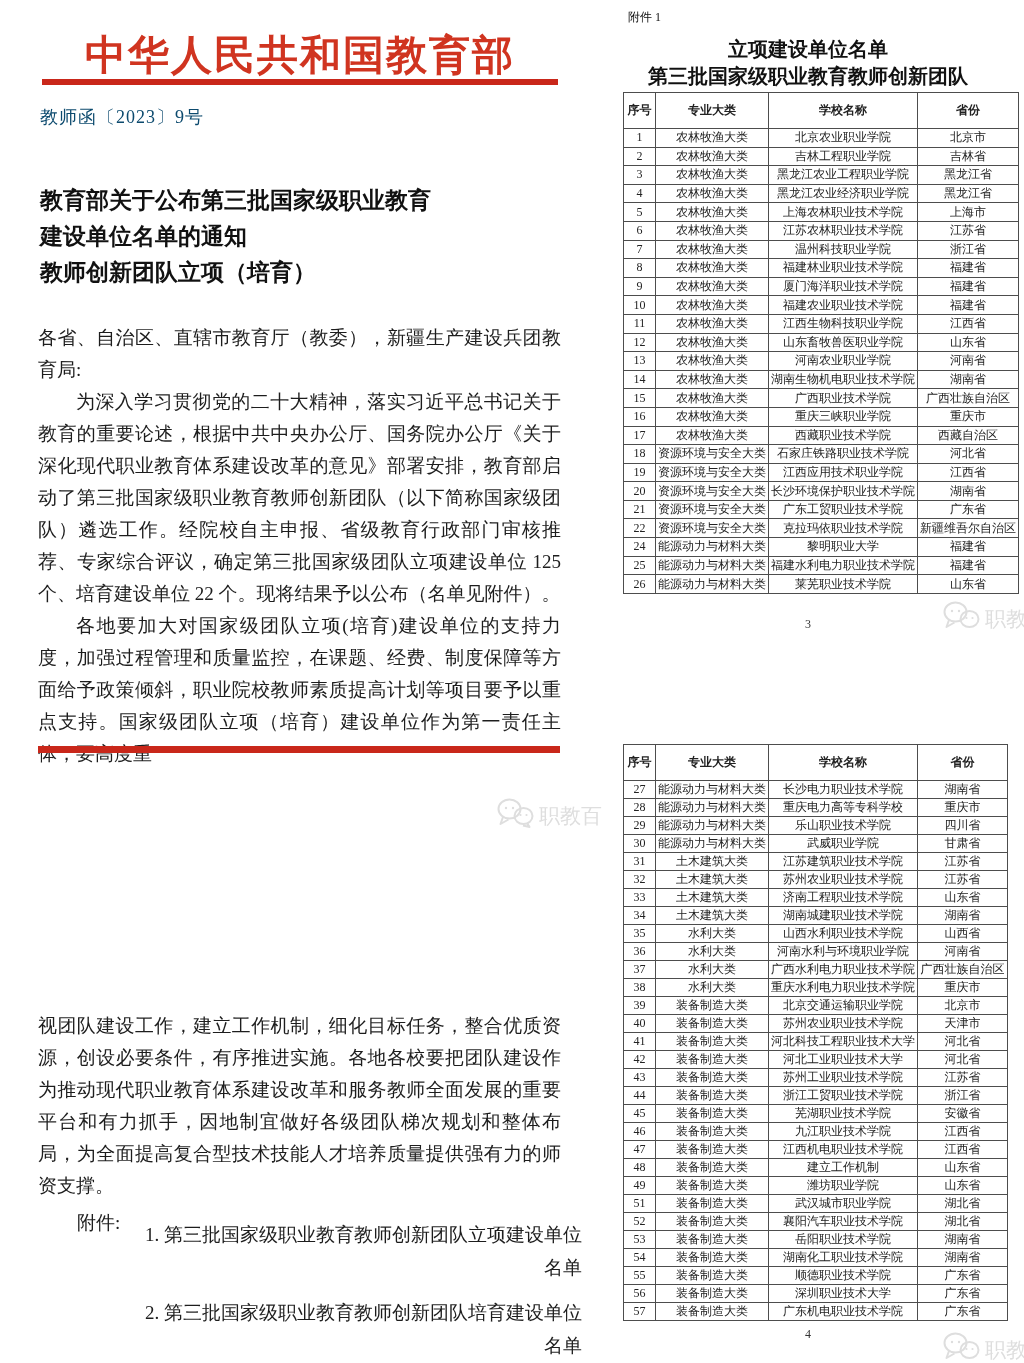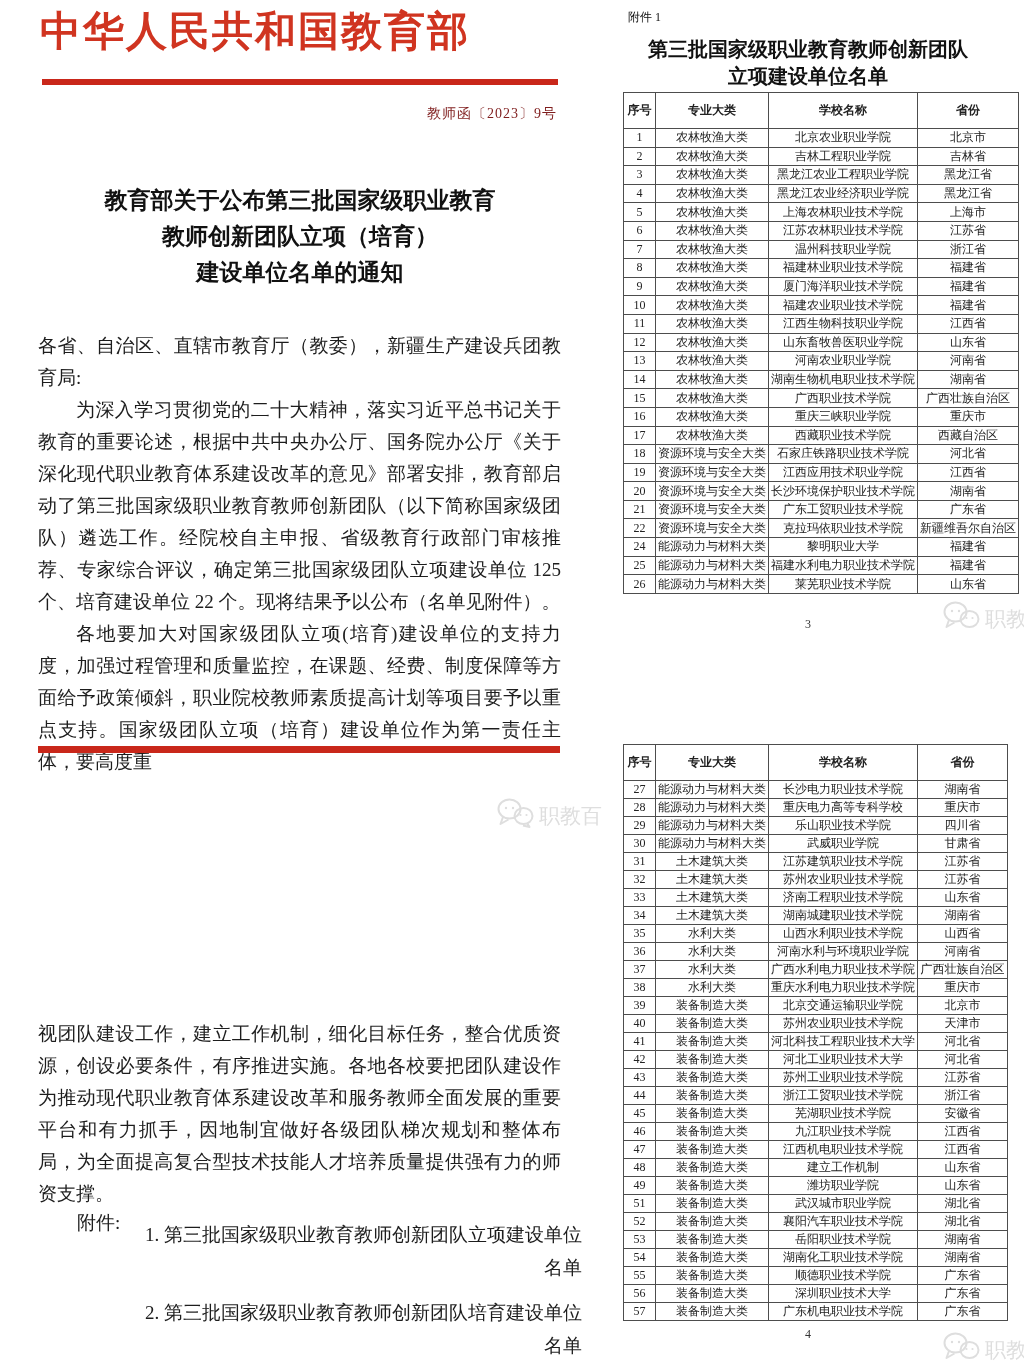--- a/index.html
+++ b/index.html
@@ -4,39 +4,39 @@
 <style>
   * { box-sizing: border-box; }
   html,body { margin:0; padding:0; }
   body {
     width:1024px; height:1363px; position:relative; overflow:hidden;
     background:#ffffff; color:#1f1f1f;
     font-family:"Liberation Serif","DejaVu Serif",serif;
   }
   
   .gov-header {
-    position:absolute; left:40px; top:4px; width:520px;
-    text-align:left; font-size:41px; font-weight:900;
+    position:absolute; left:40px; top:28px; width:520px;
+    text-align:center; font-size:41px; font-weight:900;
     color:#d03420; letter-spacing:2px; white-space:nowrap;
   }
   .red-rule { position:absolute; height:3px;
     border-top:4px solid #c9271a; border-bottom:2px solid #c9271a; }
   .rule-top { left:42px; top:79px; width:516px; }
   .rule-bottom { left:38px; top:746px; width:522px; border-bottom-width:3px; }
   .doc-number {
     position:absolute; left:40px; top:105px; width:517px;
-    text-align:right; font-size:14px; color:#7f1d1d; letter-spacing:1px;
+    font-size:18px; color:#0c4a6e; letter-spacing:1px;
   }
   .doc-title {
     position:absolute; left:40px; top:183px; width:520px;
-    text-align:center; font-size:23px; font-weight:bold; line-height:36px; color:#111;
+    text-align:left; font-size:23px; font-weight:bold; line-height:36px; color:#111;
   }
   .body-block {
     position:absolute; left:38px; width:523px;
-    font-size:19px; line-height:32px; text-align:justify; color:#1d1d1d;margin-top:8px;
+    font-size:19px; line-height:32px; text-align:justify; color:#1d1d1d;
   }
   .body-1 { top:322px; }
   .body-2 { top:1010px; }
   .body-block p { margin:0; }
   .indent { text-indent:2em; }
   .attach {
     position:absolute; left:77px; top:1206px; width:475px;
     font-size:19px; line-height:33px; color:#1d1d1d;text-align:right;
   }
   .attach-row { display:flex; align-items:flex-start; }
@@ -74,22 +74,22 @@
 </style>
 </head>
 <body>
 
 <div class="gov-header">中华人民共和国教育部</div>
 <div class="red-rule rule-top"></div>
 <div class="doc-number">教师函〔2023〕9号</div>
 
 <div class="doc-title">
   <div>教育部关于公布第三批国家级职业教育</div>
+  <div>建设单位名单的通知</div>
   <div>教师创新团队立项（培育）</div>
-  <div>建设单位名单的通知</div>
 </div>
 
 <div class="body-block body-1">
   <p>各省、自治区、直辖市教育厅（教委），新疆生产建设兵团教育局:</p>
   <p class="indent">为深入学习贯彻党的二十大精神，落实习近平总书记关于教育的重要论述，根据中共中央办公厅、国务院办公厅《关于深化现代职业教育体系建设改革的意见》部署安排，教育部启动了第三批国家级职业教育教师创新团队（以下简称国家级团队）遴选工作。经院校自主申报、省级教育行政部门审核推荐、专家综合评议，确定第三批国家级团队立项建设单位 125 个、培育建设单位 22 个。现将结果予以公布（名单见附件）。</p>
   <p class="indent">各地要加大对国家级团队立项(培育)建设单位的支持力度，加强过程管理和质量监控，在课题、经费、制度保障等方面给予政策倾斜，职业院校教师素质提高计划等项目要予以重点支持。国家级团队立项（培育）建设单位作为第一责任主体，要高度重</p>
 </div>
 
 <div class="red-rule rule-bottom"></div>
 
@@ -102,22 +102,22 @@
     <span class="attach-label">附件:</span>
     <div class="attach-items">
       <p class="attach-item">1. 第三批国家级职业教育教师创新团队立项建设单位名单</p>
       <p class="attach-item">2. 第三批国家级职业教育教师创新团队培育建设单位名单</p>
     </div>
   </div>
 </div>
 
 <div class="annex-label">附件 1</div>
 <div class="annex-title">
+  <div>立项建设单位名单</div>
   <div>第三批国家级职业教育教师创新团队</div>
-  <div>立项建设单位名单</div>
 </div>
 
 <table class="units-table t1">
   <colgroup>
       <col style="width:32px">
       <col style="width:104px">
       <col style="width:144px">
       <col style="width:90px">
     </colgroup>
   <thead>

